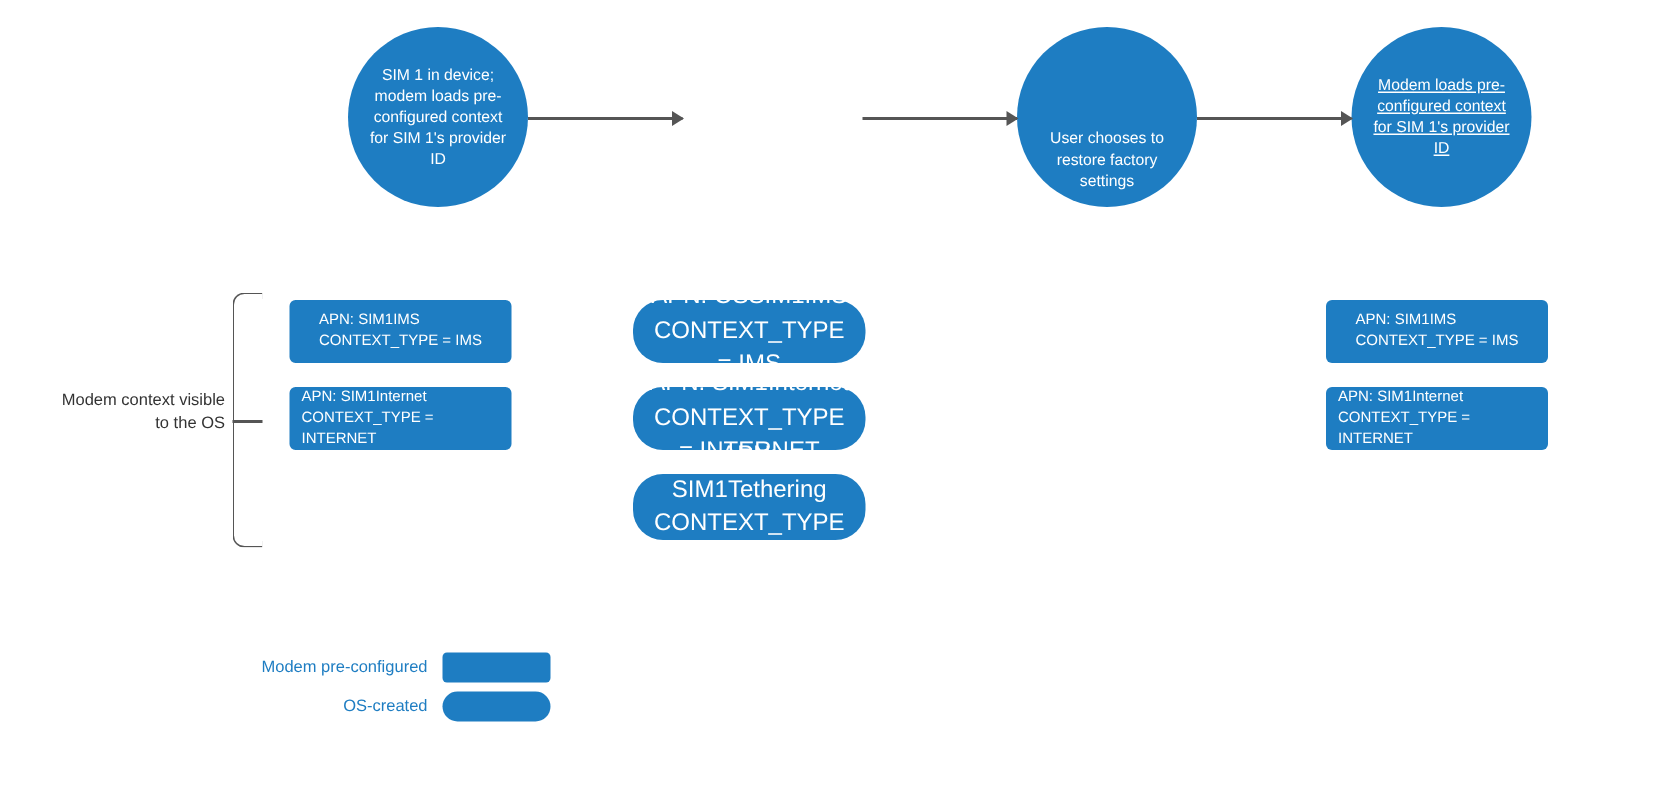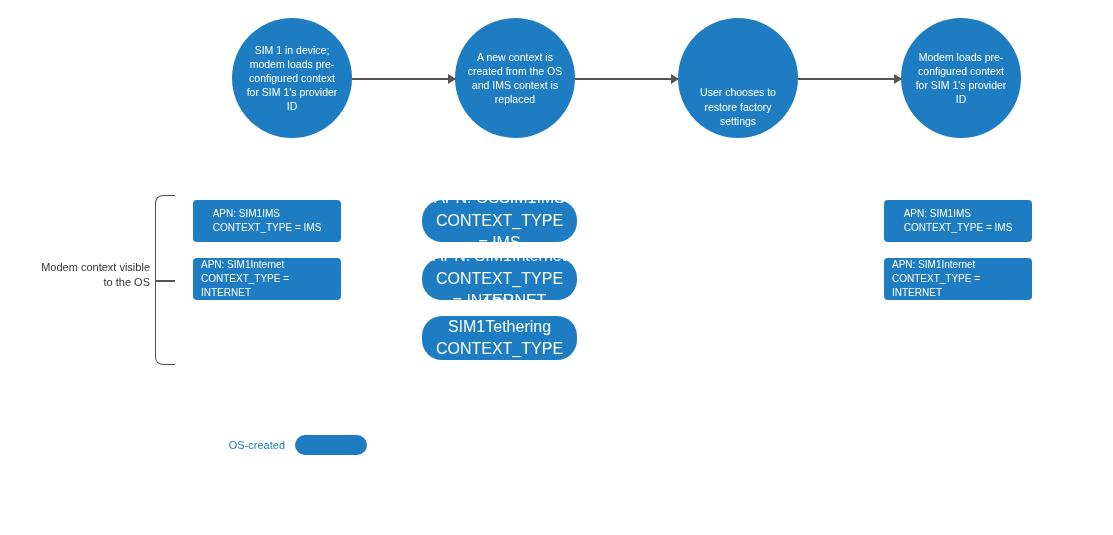--- a/index.html
+++ b/index.html
@@ -136,29 +136,26 @@
   </style>
 </head>
 <body>
 
 <div class="diagram-container">
 
   <div class="circle" style="left:232px; top:18px; width:120px; height:120px;text-align:center;">
     <span>SIM 1 in device; modem loads pre-configured context for SIM 1's provider ID</span>
   </div>
 
-  <div class="circle" style="left:455px; top:18px; width:120px; height:120px;">
-    <span>A new context is created from the OS and IMS context is replaced</span>
-  </div>
 
   <div class="circle" style="left:678px; top:18px; width:120px; height:120px;align-items:flex-end;">
     <span>User chooses to restore factory settings</span>
   </div>
 
-  <div class="circle" style="left:901px; top:18px; width:120px; height:120px;">
+  <div class="circle" style="left:901px; top:18px; width:120px; height:120px;text-decoration:underline;">
     <span>Modem loads pre-configured context for SIM 1's provider ID</span>
   </div>
 
   <div class="arrow" style="left:352px; top:78px; width:103px;"></div>
   <div class="arrow" style="left:575px; top:78px; width:103px;"></div>
   <div class="arrow" style="left:798px; top:78px; width:103px;"></div>
 
   <div class="left-label" style="left:20px; top:260px; width:130px;">
     Modem context visible<br>to the OS
   </div>
@@ -184,19 +181,23 @@
   </div>
 
   <div class="box-rect" style="left:884px; top:200px; width:148px; height:42px;">
     APN: SIM1IMS<br>CONTEXT_TYPE = IMS
   </div>
   <div class="box-rect" style="left:884px; top:258px; width:148px; height:42px;">
     APN: SIM1Internet<br>CONTEXT_TYPE = INTERNET
   </div>
 
   <div class="legend-area" style="left:155px; top:435px;">
+    <div class="legend-item">
+      <span class="legend-label">Modem pre-configured</span>
+      <div class="legend-rect"></div>
+    </div>
     <div class="legend-item">
       <span class="legend-label">OS-created</span>
       <div class="legend-pill"></div>
     </div>
   </div>
 
 </div>
 
 </body></html>

